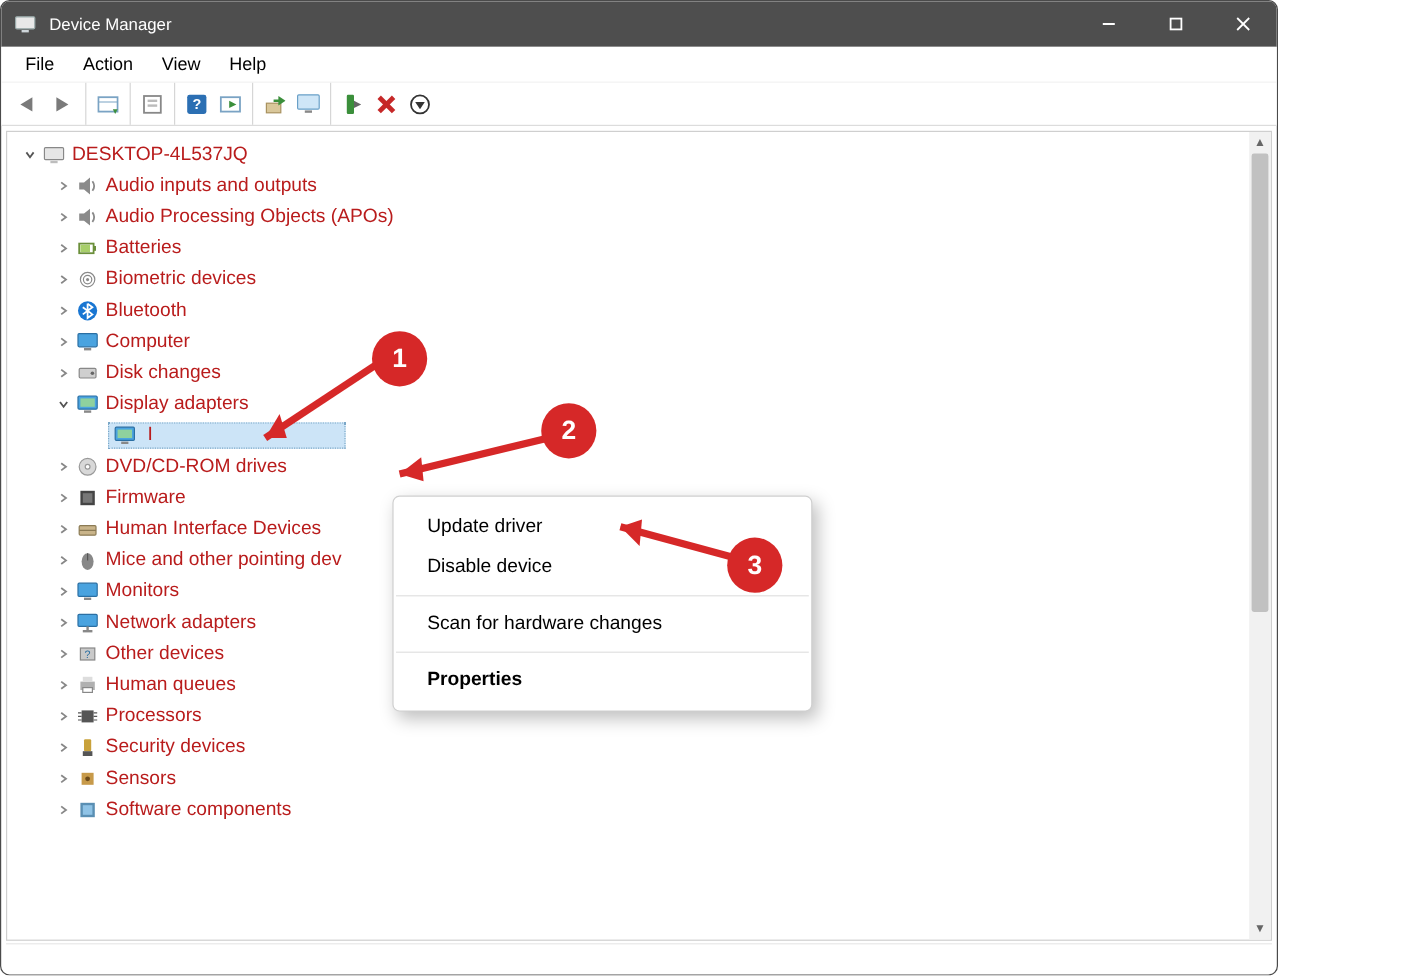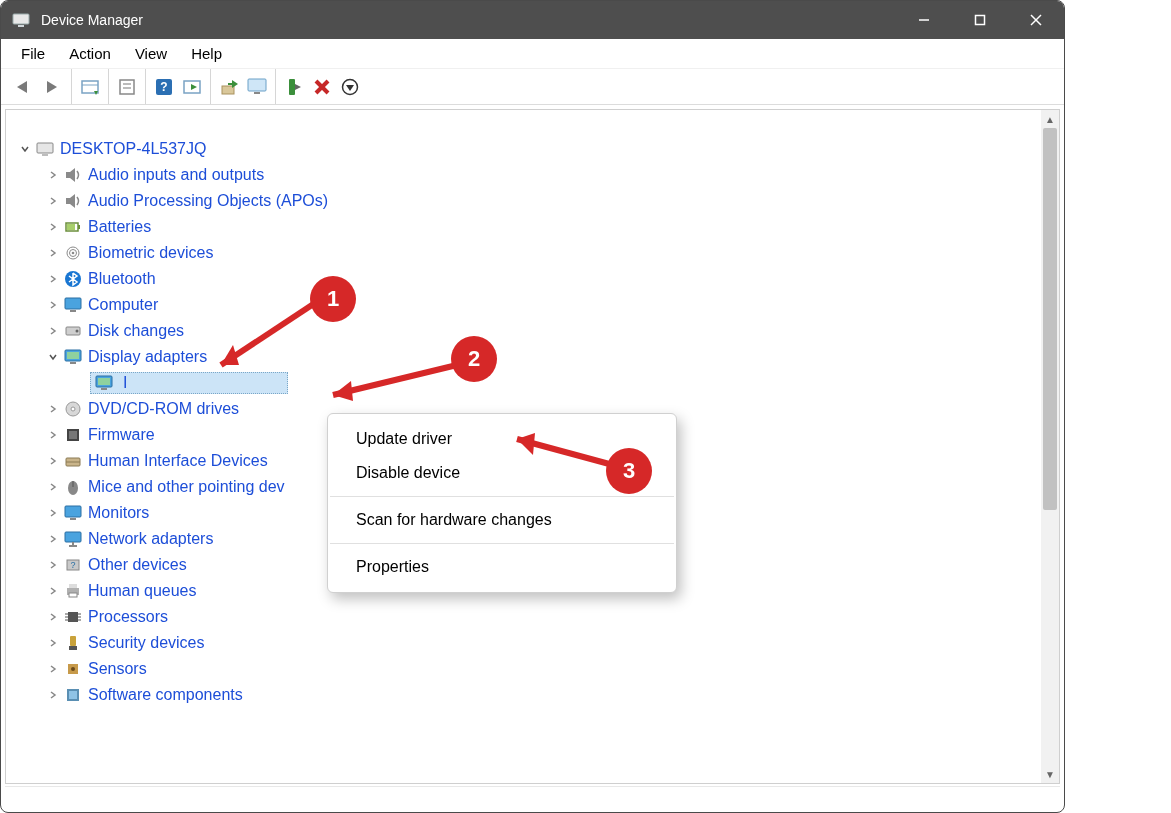--- a/index.html
+++ b/index.html
@@ -21,21 +21,21 @@
   .menubar { height: 30px; background: #fff; display: flex; align-items: center; padding: 0 8px; font-size: 15px; color:#000; border-bottom:1px solid #f0f0f0;}
   .menubar .menu-item { padding: 4px 12px; }
   
   .toolbar { height: 36px; background: #fff; display: flex; align-items: center; padding: 0 6px; gap:0; border-bottom:1px solid #dcdcdc;}
   .tool-group { display:flex; align-items:center; height:100%; padding:0 4px; border-left:1px solid #d6d6d6;}
   .tool-group:first-child{border-left:none;}
   .tool-btn { width: 28px; height: 28px; display: flex; align-items: center; justify-content: center; }
   
   .client { flex: 1; display: flex; flex-direction: column; border: 1px solid #cfcfcf; margin: 4px 4px 2px 4px; position:relative; background:#fff;}
   .tree-wrap { flex: 1; overflow: hidden; position: relative; padding: 6px 0 0 10px; }
-  .tree { font-size: 16px; color: #1d4ed8; line-height: 1.0; margin-top: 20px; }
+  .tree { font-size: 16px; color: #b91c1c; line-height: 1.0; }
   .node { display: flex; align-items: center; height: 26px; padding-right:8px;}
   .chev { width: 18px; display:flex; justify-content:center; align-items:center; color:#5a5a5a; font-size:10px;}
   .icon { width: 22px; height: 20px; display:flex; align-items:center; justify-content:center; margin-right:4px;}
   .node-label { white-space: nowrap; }
   .children { padding-left: 28px; }
   .selected-leaf {
     display:flex; align-items:center; height:26px;
   }
   .selected-leaf .sel-box {
     background:#cce4f7; border:1px dotted #7aa7c7; height:22px; display:flex; align-items:center; padding:0 160px 0 2px;
@@ -49,21 +49,21 @@
   .vscroll .vbtn.bottom{position:absolute;bottom:0;left:0;right:0;}
   
   .statusbar { height: 22px; background:#fff; border-top:1px solid #e8e8e8; margin:0 4px 4px 4px;}
   
   .context-menu {
     position:absolute; left:326px; top:412px; width:350px; background:#fff; border:1px solid #d0d0d0; border-radius:6px;
     box-shadow: 4px 6px 14px rgba(0,0,0,0.25); padding:8px 0; font-size:16px; z-index:50;
   }
   .ctx-item { padding:8px 28px; color:#000;}
   .ctx-sep { height:1px; background:#e0e0e0; margin:6px 2px;}
-  .ctx-item.bold { font-weight:400;}
+  .ctx-item.bold { font-weight:700;}
   
   .anno-layer{position:absolute; left:0; top:0; right:0; bottom:0; pointer-events:none; z-index:60;}
   .badge{position:absolute; width:46px; height:46px; border-radius:50%; background:#d62828; color:#fff; display:flex; align-items:center; justify-content:center; font-size:22px; font-weight:700;}
   .arrow{position:absolute;}
   .arrow line{stroke:#d62828; stroke-width:6;}
   .arrow polygon{fill:#d62828;}
 </style>
 </head>
 <body>
 

